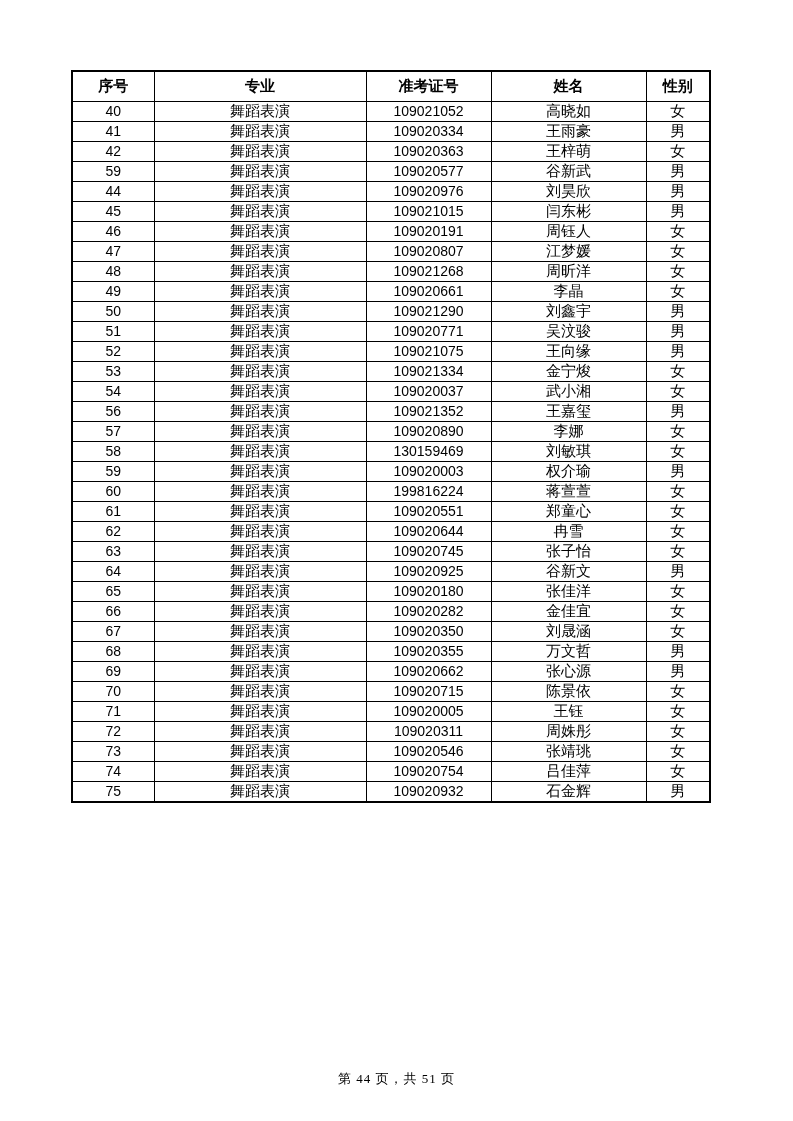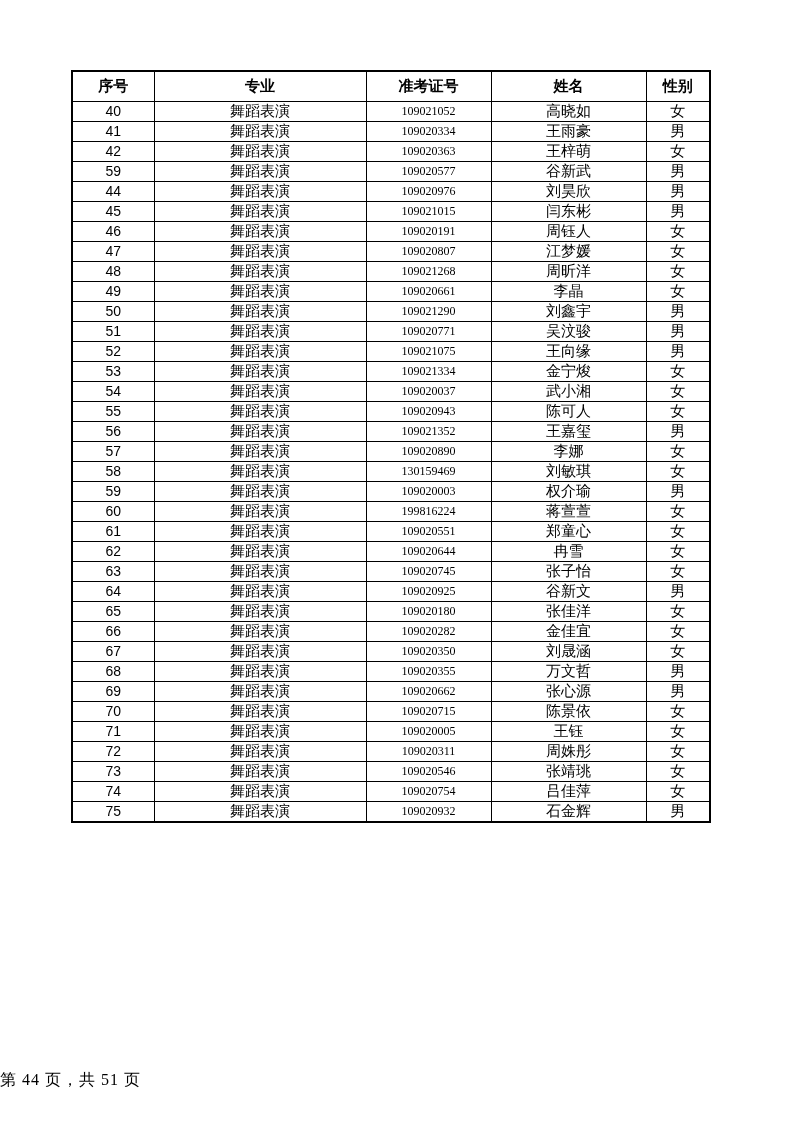--- a/index.html
+++ b/index.html
@@ -40,31 +40,31 @@
   }
   td.col-seq {
     font-family: "Liberation Sans", "DejaVu Sans", sans-serif;
     font-size: 14px;
   }
   td.col-major, td.col-name, td.col-gender {
     font-family: "Liberation Serif", "DejaVu Serif", serif;
     font-size: 15px;
   }
   td.col-ticket {
-    font-family: Liberation Serif, serif;
-    font-size: 12px;
+    font-family: Liberation Sans, sans-serif;
+    font-size: 14px;
   }
   .page-footer {
     position: absolute;
     left: 0;
     top: 1070px;
     width: 793px;
-    text-align: left;
+    text-align: center;
     font-family: "Liberation Serif", "DejaVu Serif", serif;
-    font-size: 16px;
+    font-size: 13px;
     letter-spacing: 1px;
   }
 </style>
 </head>
 <body>
 
 <table class="doc-table">
   <colgroup>
     <col style="width:82px">
     <col style="width:212px">
@@ -181,27 +181,20 @@
         <td class="col-gender">女</td>
       </tr>
       <tr>
         <td class="col-seq">54</td>
         <td class="col-major">舞蹈表演</td>
         <td class="col-ticket">109020037</td>
         <td class="col-name">武小湘</td>
         <td class="col-gender">女</td>
       </tr>
       <tr>
-        <td class="col-seq">55</td>
-        <td class="col-major">舞蹈表演</td>
-        <td class="col-ticket">109020943</td>
-        <td class="col-name">陈可人</td>
-        <td class="col-gender">女</td>
-      </tr>
-      <tr>
         <td class="col-seq">56</td>
         <td class="col-major">舞蹈表演</td>
         <td class="col-ticket">109021352</td>
         <td class="col-name">王嘉玺</td>
         <td class="col-gender">男</td>
       </tr>
       <tr>
         <td class="col-seq">57</td>
         <td class="col-major">舞蹈表演</td>
         <td class="col-ticket">109020890</td>

